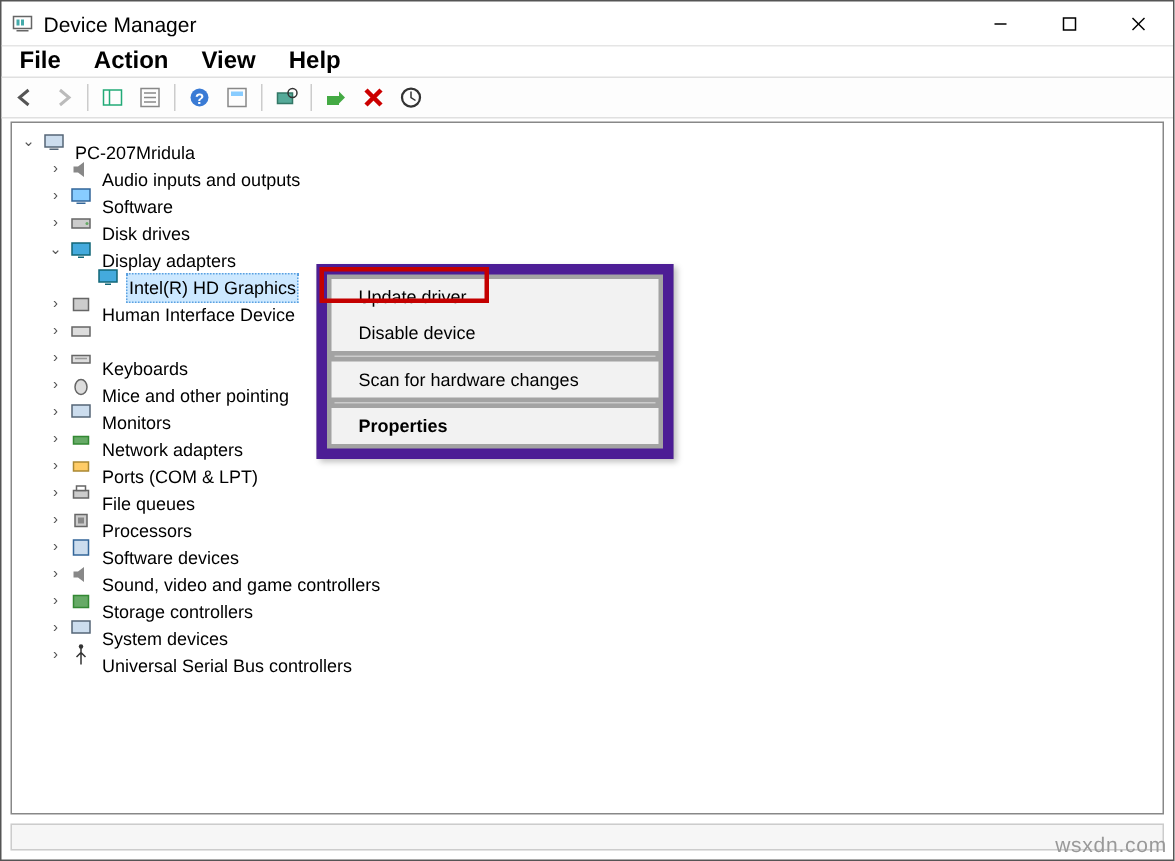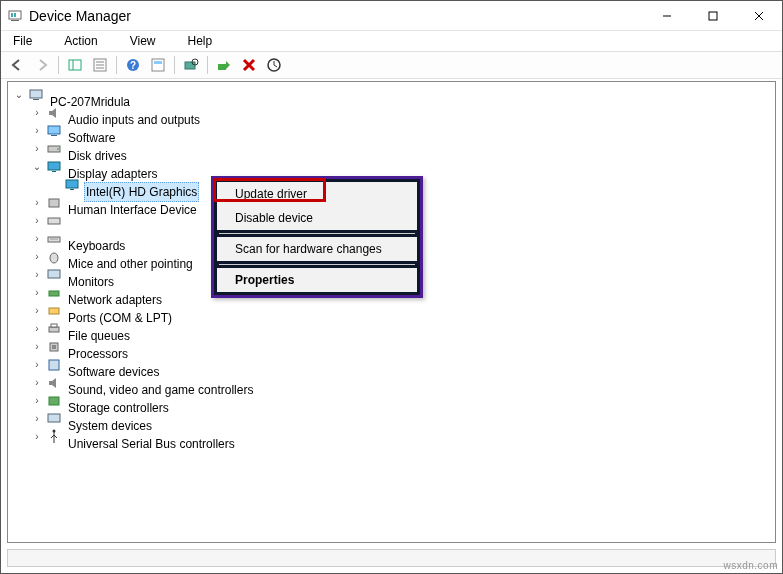--- a/index.html
+++ b/index.html
@@ -6,21 +6,21 @@
 body { background: #fff; width: 783px; height: 574px; overflow: hidden; border: 1px solid #555; position: relative; }
 
 
 .titlebar { height: 30px; display: flex; align-items: center; padding-left: 6px; border-bottom: 1px solid #e5e5e5; }
 .titlebar .app-icon { width: 16px; height: 16px; margin-right: 6px; }
 .titlebar .title { font-size: 14px; flex: 1; }
 .titlebar .win-controls { display: flex; height: 100%; }
 .titlebar .win-btn { width: 46px; display: flex; align-items: center; justify-content: center; font-size: 14px; font-family: sans-serif; }
 
 
-.menubar { height: 20px; display: flex; align-items: center; padding: 0 4px; font-size: 12px; gap: 16px; }
+.menubar { height: 20px; display: flex; align-items: center; padding: 0 4px; font-size: 16px; gap: 6px; font-weight: bold; }
 .menubar .menu-item { padding: 2px 8px; cursor: default; }
 
 
 .toolbar { height: 28px; border-top: 1px solid #e0e0e0; border-bottom: 1px solid #e0e0e0; display: flex; align-items: center; padding: 0 4px; gap: 1px; background: #fdfdfd; }
 .toolbar .tool-btn { width: 24px; height: 24px; display: flex; align-items: center; justify-content: center; border: 1px solid transparent; }
 .toolbar .sep { width: 1px; height: 18px; background: #ccc; margin: 0 3px; }
 
 
 .content { position: absolute; top: 80px; left: 6px; right: 6px; bottom: 30px; border: 1px solid #888; background: #fff; overflow: hidden; }
 .tree { padding: 4px 0; font-size: 12px; line-height: 18px; }
@@ -29,30 +29,30 @@
 .node-icon { width: 16px; height: 16px; margin-right: 4px; display:inline-flex; align-items:center; justify-content:center; }
 .node-label { padding: 0 2px; margin-top: 14px; }
 .node.selected .node-label { background: #cce8ff; border: 1px dotted #5aa0e0; padding: 0 1px; }
 
 
 .lvl0 { padding-left: 4px; }
 .lvl1 { padding-left: 22px; }
 .lvl2 { padding-left: 40px; }
 
 
-.context-menu { position: absolute; left: 210px; top: 175px; width: 212px; background: #0f172a; border: 3px solid #4c1d95; box-shadow: 2px 2px 4px rgba(0,0,0,0.25); font-size: 12px; padding: 3px; }
+.context-menu { position: absolute; left: 210px; top: 175px; width: 238px; background: #a3a3a3; border: 7px solid #4c1d95; box-shadow: 2px 2px 4px rgba(0,0,0,0.25); font-size: 12px; padding: 3px; }
 .context-menu .cm-item { padding: 5px 18px; background: #f2f2f2; }
 .context-menu .cm-sep { height: 1px; background: #ccc; margin: 3px 2px; }
 .context-menu .cm-bold { font-weight: bold; }
 .highlight-box { position: absolute; border: 3px solid #c40000; pointer-events: none; }
 
 
 .statusbar { position: absolute; bottom: 6px; left: 6px; right: 6px; height: 18px; border: 1px solid #ccc; background: #f6f6f6; }
 
-.watermark { position: absolute; right: 4px; bottom: 2px; font-size: 10px; color: #999; letter-spacing: 0.5px; }
+.watermark { position: absolute; right: 4px; bottom: 2px; font-size: 14px; color: #999; letter-spacing: 0.5px; }
 
 svg { display: block; }
 </style>
 </head>
 <body>
 
 <div class="titlebar">
   <span class="app-icon">
     <svg width="16" height="16" viewBox="0 0 16 16">
         <rect x="2" y="3" width="12" height="8" fill="#fff" stroke="#666"></rect>

